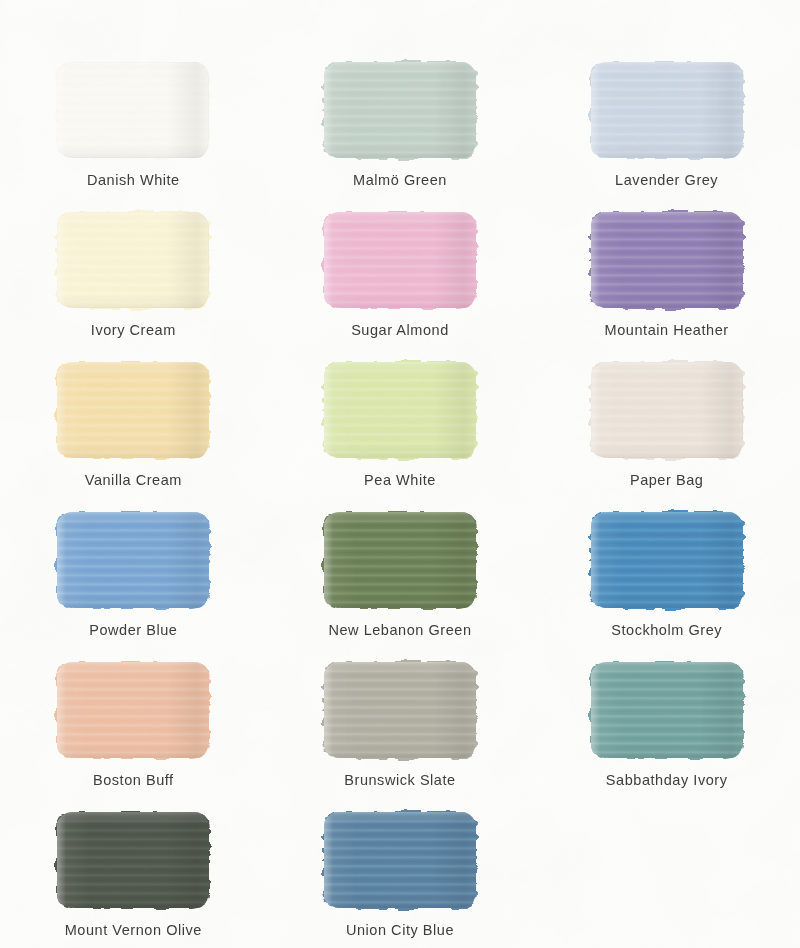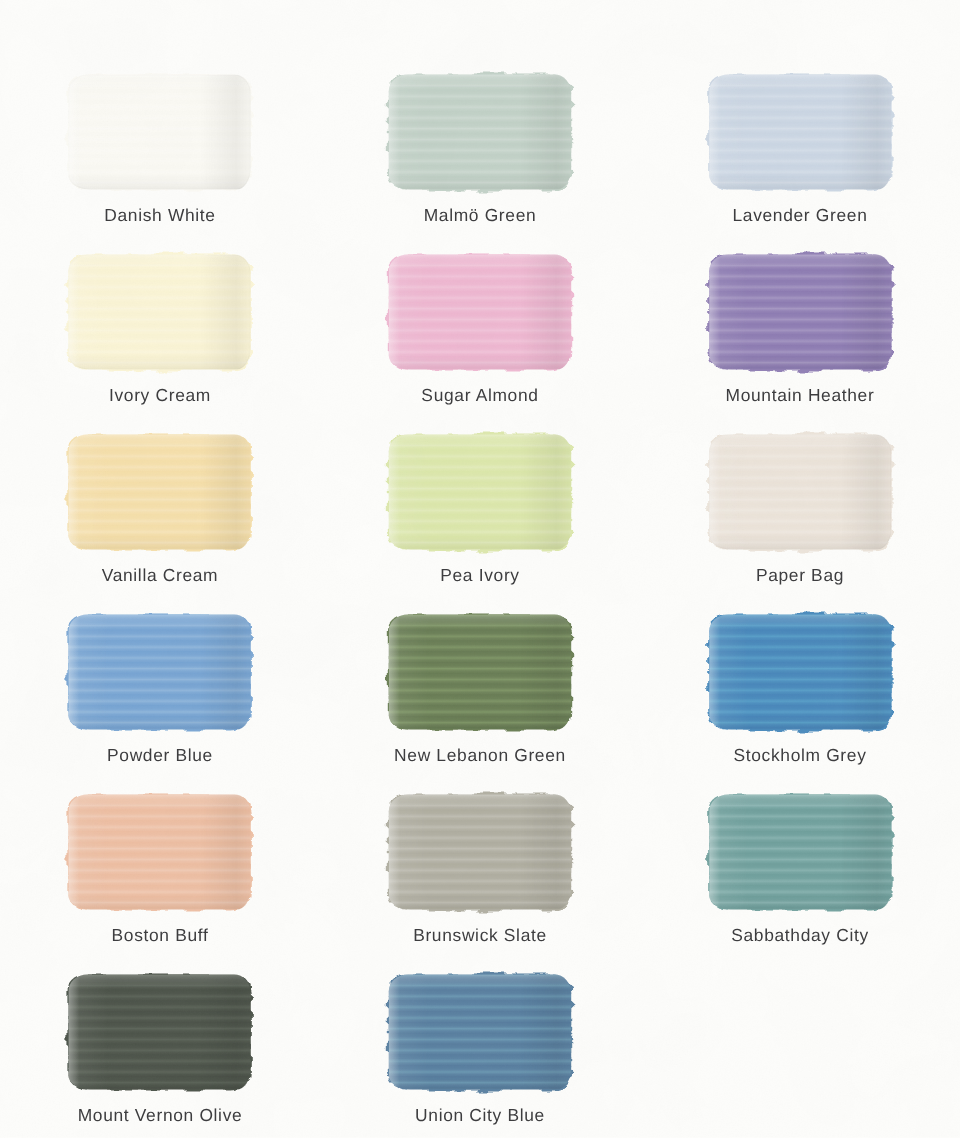--- a/index.html
+++ b/index.html
@@ -177,21 +177,21 @@
       </div>
       <div class="swatch-label">Malmö Green</div>
     </div>
     <div class="swatch-cell" data-pale="false">
       <div class="swatch-paint-wrap">
         <svg class="swatch-edge-svg" viewBox="0 0 168 108" preserveAspectRatio="none">
           <rect x="8" y="6" width="152" height="96" rx="15" fill="#ccd7e4" filter="url(#paint-edge)"></rect>
         </svg>
         <div class="swatch-paint" style="background: rgb(204, 215, 228);"></div>
       </div>
-      <div class="swatch-label">Lavender Green</div>
+      <div class="swatch-label">Lavender Grey</div>
     </div>
     <div class="swatch-cell" data-pale="true">
       <div class="swatch-paint-wrap">
         <svg class="swatch-edge-svg" viewBox="0 0 168 108" preserveAspectRatio="none">
           <rect x="8" y="6" width="152" height="96" rx="15" fill="#fbf5d6" filter="url(#paint-edge-b)"></rect>
         </svg>
         <div class="swatch-paint" style="background: rgb(251, 245, 214);"></div>
       </div>
       <div class="swatch-label">Ivory Cream</div>
     </div>
@@ -222,21 +222,21 @@
       </div>
       <div class="swatch-label">Vanilla Cream</div>
     </div>
     <div class="swatch-cell" data-pale="false">
       <div class="swatch-paint-wrap">
         <svg class="swatch-edge-svg" viewBox="0 0 168 108" preserveAspectRatio="none">
           <rect x="8" y="6" width="152" height="96" rx="15" fill="#dde8ad" filter="url(#paint-edge-b)"></rect>
         </svg>
         <div class="swatch-paint" style="background: rgb(221, 232, 173);"></div>
       </div>
-      <div class="swatch-label">Pea Ivory</div>
+      <div class="swatch-label">Pea White</div>
     </div>
     <div class="swatch-cell" data-pale="true">
       <div class="swatch-paint-wrap">
         <svg class="swatch-edge-svg" viewBox="0 0 168 108" preserveAspectRatio="none">
           <rect x="8" y="6" width="152" height="96" rx="15" fill="#ece4da" filter="url(#paint-edge-b)"></rect>
         </svg>
         <div class="swatch-paint" style="background: rgb(236, 228, 218);"></div>
       </div>
       <div class="swatch-label">Paper Bag</div>
     </div>
@@ -285,21 +285,21 @@
       </div>
       <div class="swatch-label">Brunswick Slate</div>
     </div>
     <div class="swatch-cell" data-pale="false">
       <div class="swatch-paint-wrap">
         <svg class="swatch-edge-svg" viewBox="0 0 168 108" preserveAspectRatio="none">
           <rect x="8" y="6" width="152" height="96" rx="15" fill="#74a3a0" filter="url(#paint-edge)"></rect>
         </svg>
         <div class="swatch-paint" style="background: rgb(116, 163, 160);"></div>
       </div>
-      <div class="swatch-label">Sabbathday City</div>
+      <div class="swatch-label">Sabbathday Ivory</div>
     </div>
     <div class="swatch-cell" data-pale="false">
       <div class="swatch-paint-wrap">
         <svg class="swatch-edge-svg" viewBox="0 0 168 108" preserveAspectRatio="none">
           <rect x="8" y="6" width="152" height="96" rx="15" fill="#4e554b" filter="url(#paint-edge)"></rect>
         </svg>
         <div class="swatch-paint" style="background: rgb(78, 85, 75);"></div>
       </div>
       <div class="swatch-label">Mount Vernon Olive</div>
     </div>

